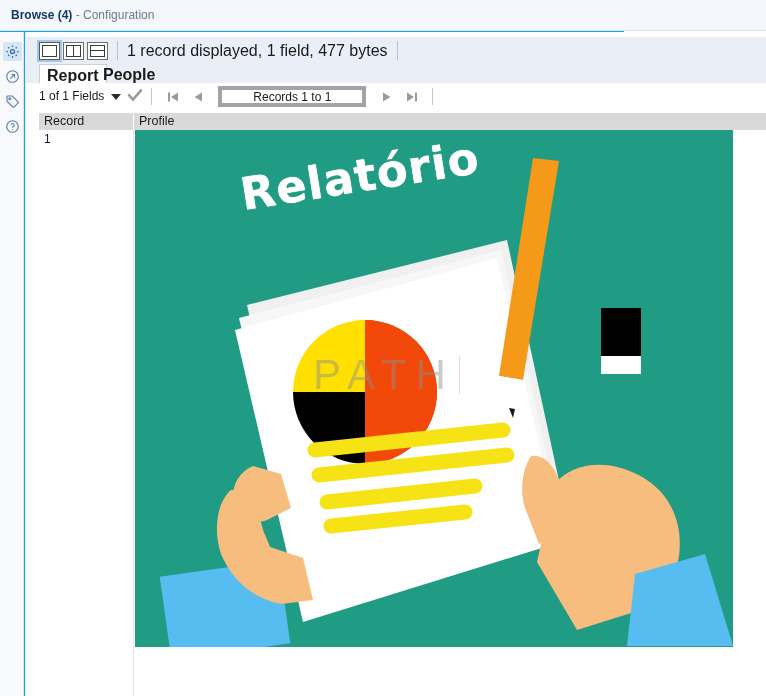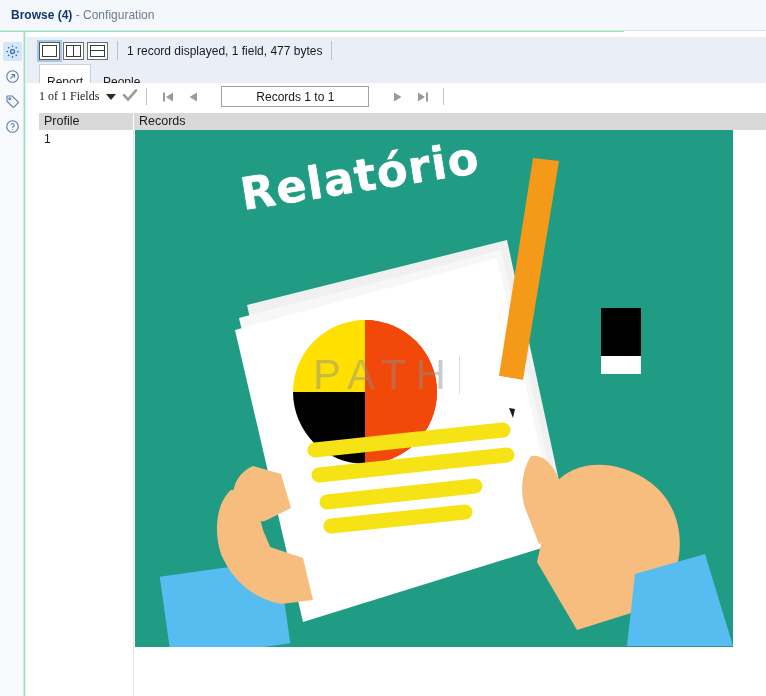--- a/index.html
+++ b/index.html
@@ -9,21 +9,21 @@
     height: 696px;
     overflow: hidden;
     background: #ffffff;
     font-family: "Liberation Sans", sans-serif;
   }
 
   #app {
     position: relative;
     width: 624px;
     height: 696px;
-    background: #86efac;
+    background: #0ea5e9;
   }
 
   
   .titlebar {
     position: absolute;
     left: 0; top: 0;
     width: 766px;
     height: 31px;
     background: #f4f7fc;
     border-bottom: 1px solid #dce3ee;
@@ -130,44 +130,45 @@
   }
   .lb-inner.hsplit > div:last-child { border-bottom: none; }
 
   .tb-sep {
     width: 1px;
     height: 19px;
     background: #b9c2d2;
     margin: 0 9px;
   }
   .tb-status {
-    font-size: 12px;
+    font-size: 16px;
     color: #1a1a1a;
     white-space: nowrap;
   }
 
   
   .tabstrip {
     position: absolute;
     left: 0; top: 32px;
     width: 741px;
     height: 19px;
     background: #eaeef7;
   }
   .tab {
     position: absolute;
     top: 1px;
     height: 18px;
-    padding: 8px 7px;
-    font-size: 12px;
+    padding: 1px 7px;
+    font-size: 16px;
     color: #1a1a1a;
     line-height: 18px;
     box-sizing: border-box;
     white-space: nowrap;
     cursor: default;
+    font-weight: bold;
   }
   .tab.active {
     background: #ffffff;
     border: 1px solid #c8d0de;
     border-bottom: none;
     top: 0px;
     height: 19px;
     line-height: 19px;
   }
 
@@ -179,21 +180,20 @@
     height: 27px;
     background: #ffffff;
     display: flex;
     align-items: center;
   }
   .nav-fields {
     margin-left: 13px;
     font-size: 12px;
     color: #1a1a1a;
     white-space: nowrap;
-    font-family: Liberation Serif, serif;
   }
   .caret-dn {
     display: inline-block;
     width: 0; height: 0;
     border-left: 5px solid transparent;
     border-right: 5px solid transparent;
     border-top: 6px solid #2b2b2b;
     margin-left: 7px;
     vertical-align: middle;
   }
@@ -212,29 +212,29 @@
     width: 17px;
     height: 17px;
     display: flex;
     align-items: center;
     justify-content: center;
     margin: 0 4px;
   }
   .records-box {
     width: 148px;
     height: 21px;
-    border: 1px solid #a3a3a3;
+    border: 4px solid #a3a3a3;
     background: #ffffff;
     font-size: 12px;
     color: #1a1a1a;
     display: flex;
     align-items: center;
     justify-content: center;
     box-sizing: border-box;
-    margin: 0 16px;
+    margin: 0 8px;
   }
 
   
   .grid-header {
     position: absolute;
     left: 13px; top: 81px;
     width: 728px;
     height: 17px;
     background: #d9d9d9;
     display: flex;
@@ -452,22 +452,22 @@
         <svg width="14" height="14" viewBox="0 0 14 14" fill="#9b9b9b">
             <polygon points="2,2.5 2,11.5 9,7"></polygon>
             <rect x="10" y="2.5" width="2" height="9"></rect>
           </svg>
       </div>
 
       <div class="nav-sep"></div>
     </div>
 
     <div class="grid-header">
-      <div class="gh-cell gh-record">Profile</div>
-      <div class="gh-cell gh-overlay">Records</div>
+      <div class="gh-cell gh-record">Record</div>
+      <div class="gh-cell gh-overlay">Profile</div>
     </div>
 
     <div class="grid-body">
       <div class="cell-record">1</div>
 
       <div class="cell-overlay">
         <div class="illus">
 
           <svg width="598" height="517" viewBox="0 0 598 517">
 

